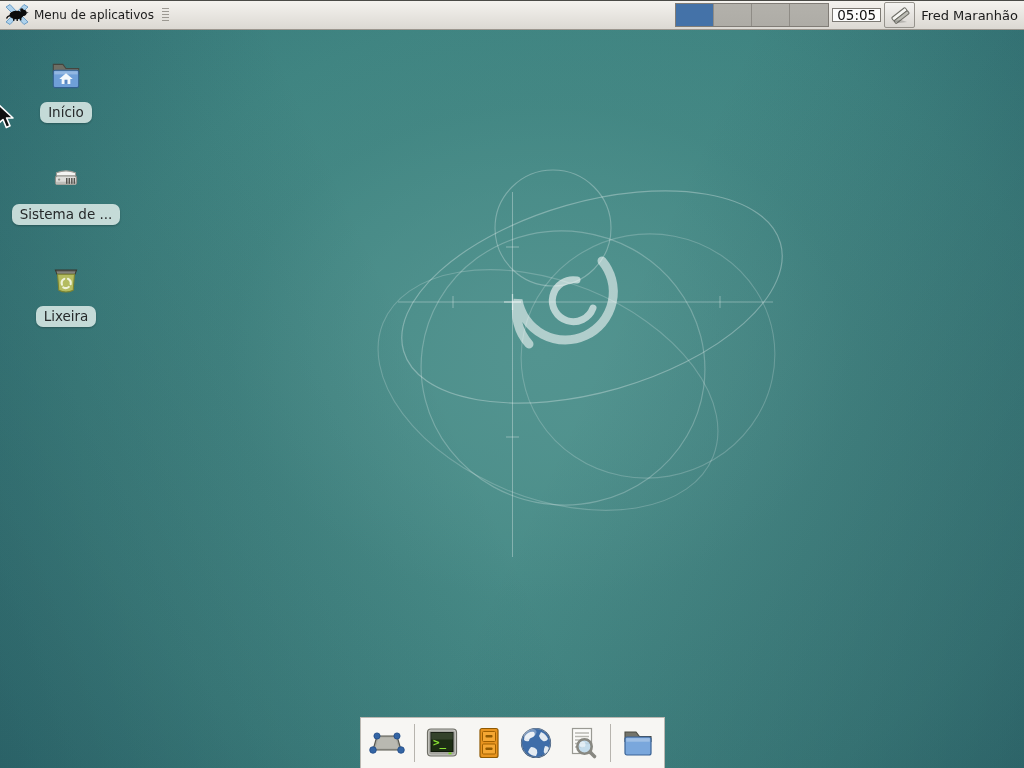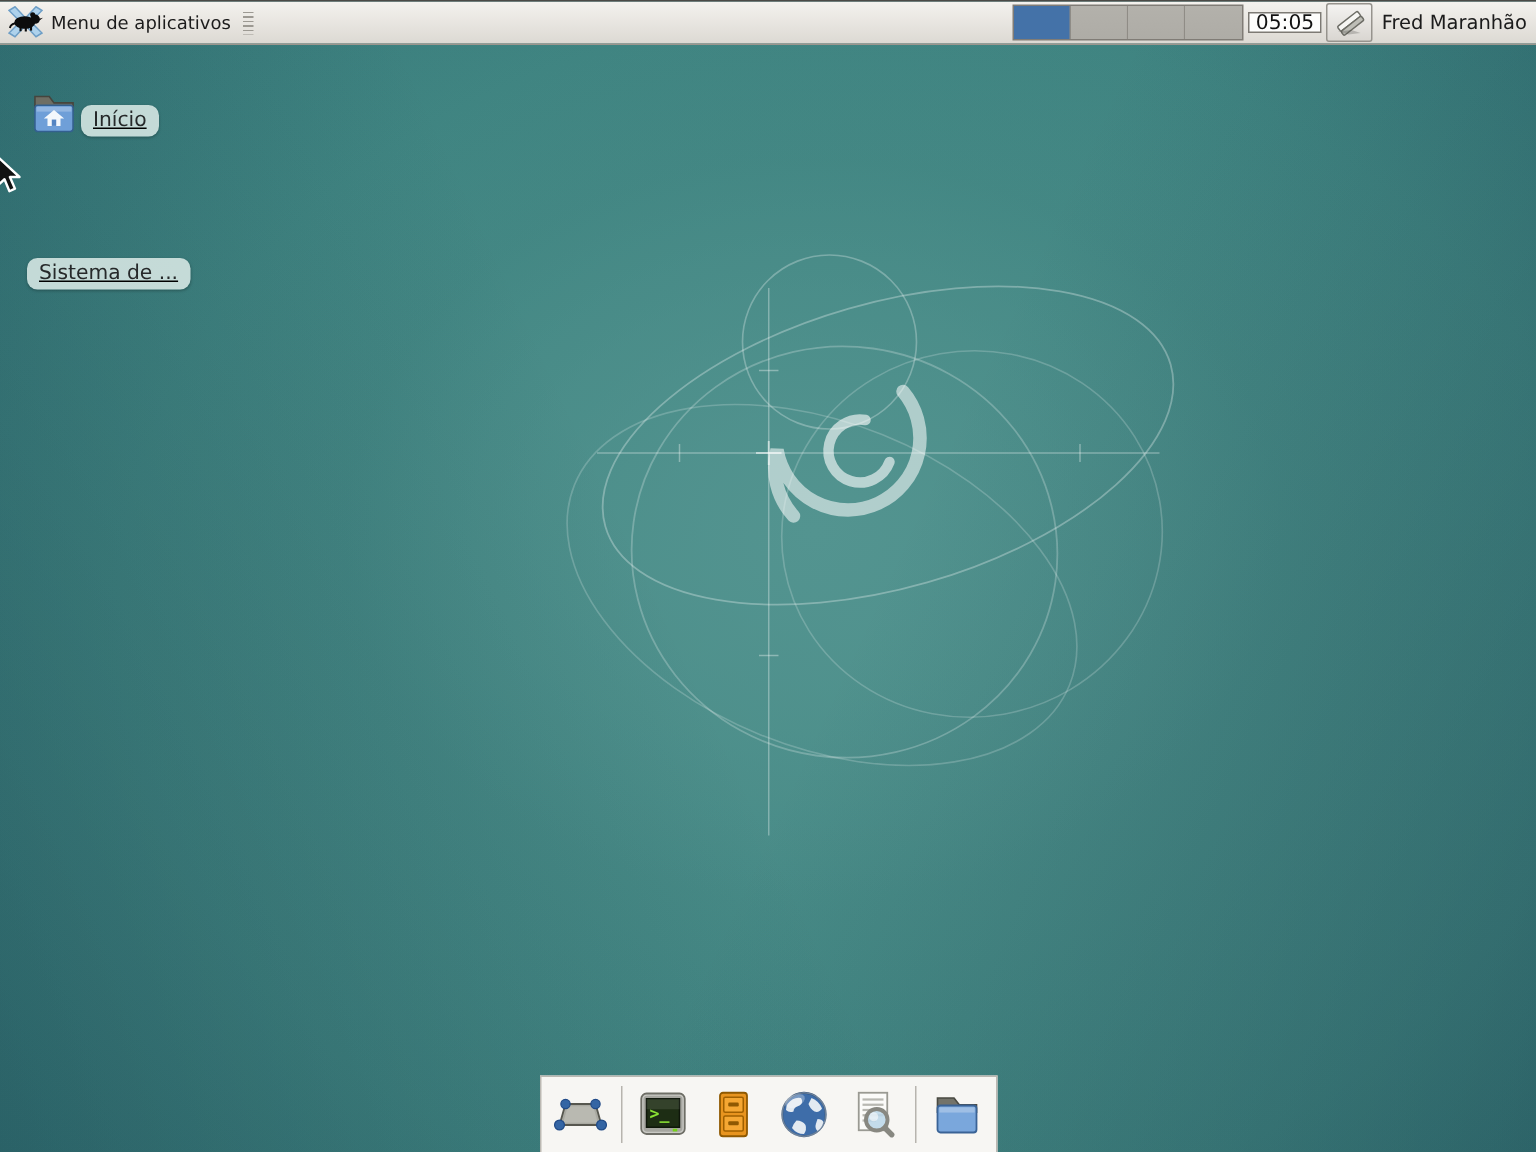--- a/index.html
+++ b/index.html
@@ -28,21 +28,21 @@
 
   
   #desktop{position:absolute;top:30px;left:0;width:1024px;height:738px;
     background:
       linear-gradient(115deg, rgba(0,0,0,0) 55%, rgba(16,42,58,.30) 100%),
       linear-gradient(245deg, rgba(0,0,0,0) 55%, rgba(14,40,56,.28) 100%),
       radial-gradient(780px 620px at 53% 44%, #539490 0%, #47898623 40%, #2d6b6f00 100%),
       radial-gradient(1100px 900px at 56% 52%, #4e908b 0%, #3f8481 45%, #2f7074 78%, #295f67 100%);}
   #wallart{position:absolute;top:-30px;left:0;pointer-events:none;}
 
-  .dicon{position:absolute;width:96px;display:flex;flex-direction:row;align-items:center;cursor:default;text-decoration:underline;}
+  .dicon{position:absolute;width:96px;display:flex;flex-direction:column;align-items:center;cursor:default;}
   .dicon .pill{margin-top:8px;background:rgba(216,232,229,0.88);border-radius:7px;
     padding:2px 8px 3px;font-size:13.5px;color:#26292a;white-space:nowrap;
     box-shadow:0 1px 2px rgba(0,0,0,0.25);}
 
   
   #dock{position:absolute;left:360px;bottom:0;width:305px;height:51px;box-sizing:border-box;
     background:#f7f6f3;border:1px solid #bbb8b2;border-bottom:none;
     display:flex;align-items:center;justify-content:center;gap:7px;z-index:40;}
   .dock-btn{width:40px;height:40px;display:flex;align-items:center;justify-content:center;
     background:transparent;border:none;padding:0;cursor:default;}
@@ -98,20 +98,33 @@
           <rect x="17" y="17" width="1.4" height="5.5"></rect>
             <rect x="19.4" y="17" width="1.4" height="5.5"></rect>
           <rect x="21.8" y="17" width="1.4" height="5.5"></rect>
             <rect x="24.2" y="17" width="1.4" height="5.5"></rect>
         </g>
         <circle cx="10.5" cy="18.5" r="1.1" fill="#8f8f89"></circle>
       </svg>
       <div class="pill">Sistema de ...</div>
     </div>
 
+    <div class="dicon" style="left:18px;top:232px;">
+      <svg width="36" height="36" viewBox="0 0 34 34">
+        <path d="M7 7.5 h20 l-1.6 4 H8.6 Z" fill="#5b5b54" stroke="#37372f" stroke-width="1"></path>
+        <path d="M8 9 h18 l-0.8 2 H8.8 Z" fill="#84847c"></path>
+        <path d="M9 11.5 h16 l-1.2 15.2 q-6.8 3.4 -13.6 0 Z" fill="#b4bc60" stroke="#7d8430" stroke-width="1"></path>
+        <g stroke="#eef2d8" stroke-width="2" fill="none" stroke-linecap="round">
+          <path d="M13.2 21.5 a4.6 4.6 0 0 1 2.2 -5.6"></path>
+          <path d="M18.8 15.9 a4.6 4.6 0 0 1 2.6 5.0"></path>
+          <path d="M19.6 23.6 a4.6 4.6 0 0 1 -5.2 0.4"></path>
+        </g>
+      </svg>
+      <div class="pill">Lixeira</div>
+    </div>
   </div>
 
   <div id="panel">
     <div class="menu-btn">
       <svg width="25" height="22" viewBox="0 0 25 22">
         <g stroke="#6d9ec6" stroke-width="1" fill="#aed2ec">
           <path d="M1 3 l4 -2.5 7 7.5 7 -7.5 4 2.5 -7.5 7.5 7.5 7.5 -4 2.5 -7 -7.5 -7 7.5 -4 -2.5 7.5 -7.5 Z"></path>
         </g>
         <g fill="#0c0c0c">
           <ellipse cx="11.5" cy="11" rx="7" ry="4.2"></ellipse>

